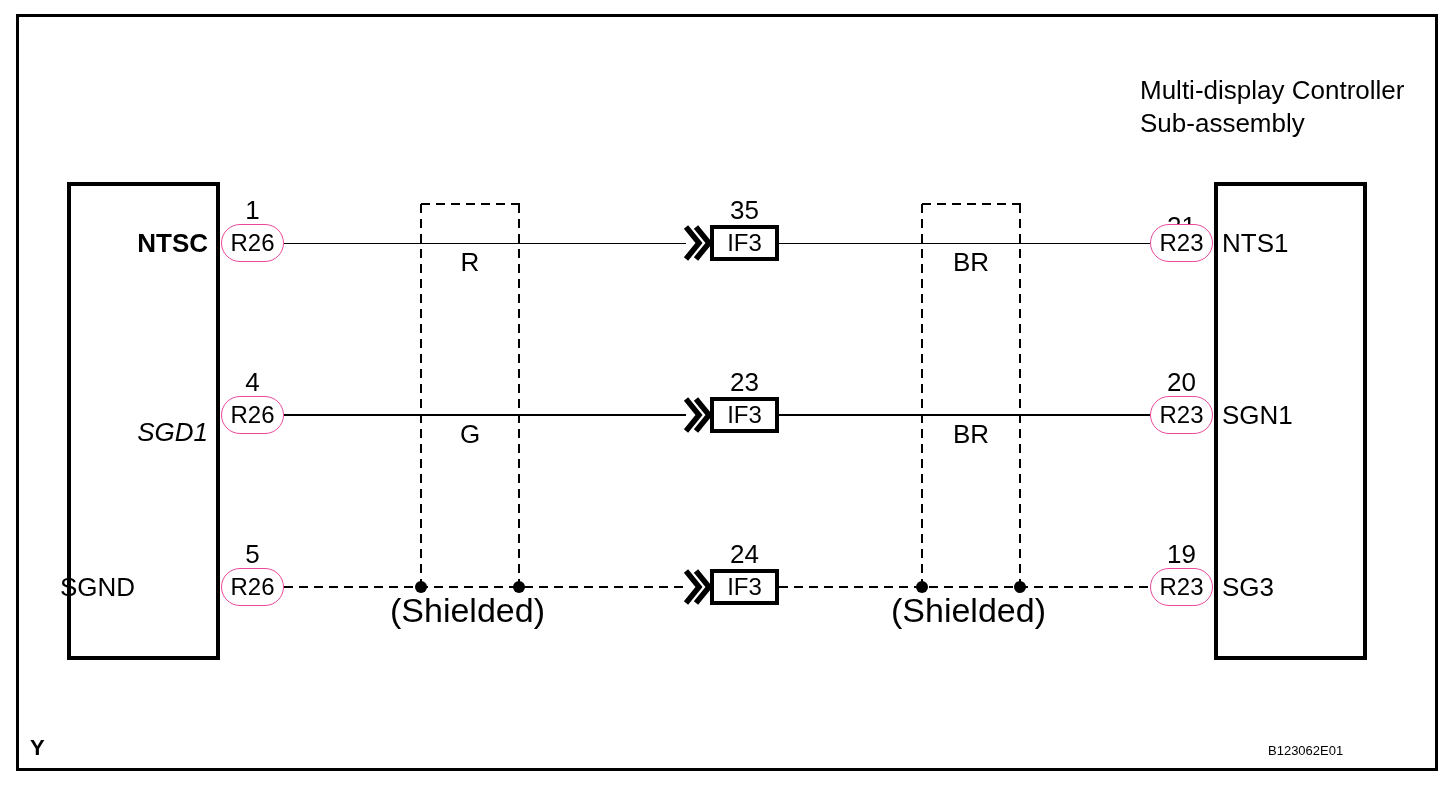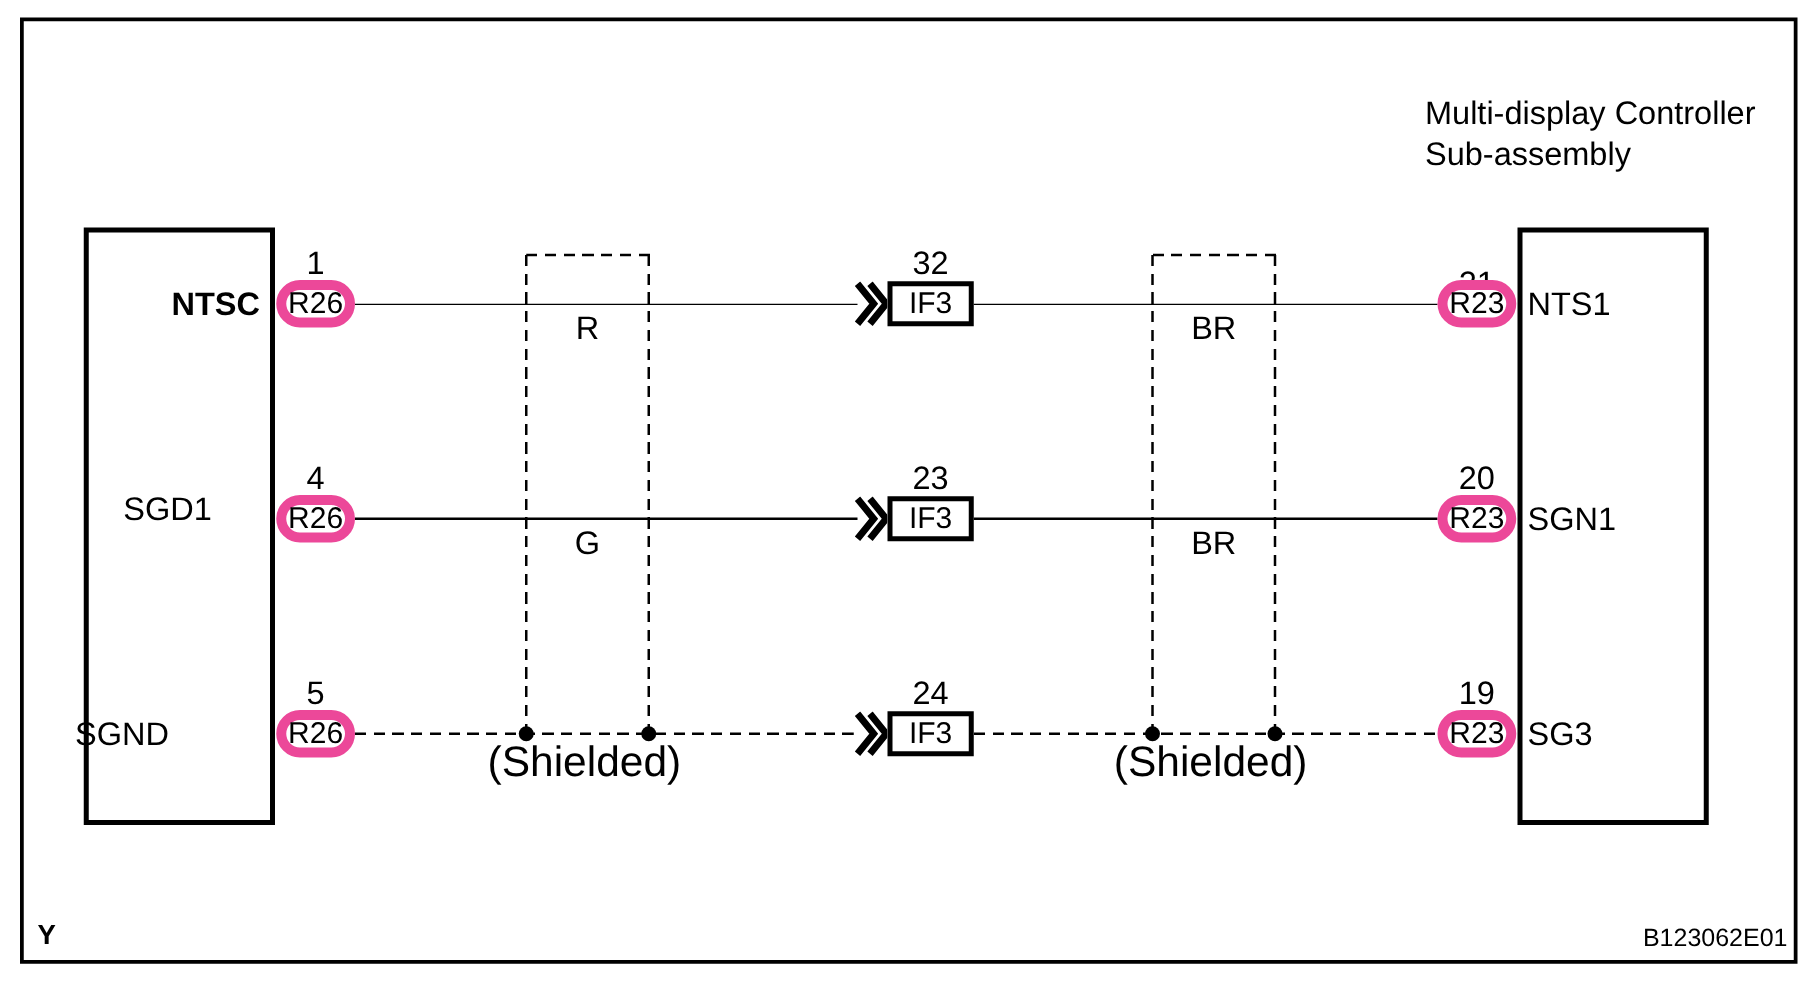--- a/index.html
+++ b/index.html
@@ -7,35 +7,35 @@
     position:relative;width:1456px;height:790px;background:#ffffff;
     font-family:"Liberation Sans",sans-serif;color:#000;overflow:hidden;
   }
   .abs{position:absolute;}
   .outer-border{box-sizing:border-box;border:3px solid #000;}
   .comp-box{box-sizing:border-box;border:4px solid #000;background:transparent;}
   .lbl{font-size:26px;line-height:30px;white-space:nowrap;}
   .title{font-size:26px;line-height:32px;white-space:nowrap;margin-top:25px;}
   .pin{font-size:26px;line-height:28px;text-align:center;}
   .pill{
-    box-sizing:border-box;border:8px solid #ec4899;border-radius:19px;background:#fff;
+    box-sizing:border-box;border:1px solid #ec4899;border-radius:19px;background:#fff;
     display:flex;align-items:center;justify-content:center;font-size:24px;
   }
   .ifbox{
     box-sizing:border-box;border:4px solid #000;background:#fff;
     display:flex;align-items:center;justify-content:center;font-size:24px;
   }
   .wire{background:#000;}
   .wire-dash{background:repeating-linear-gradient(90deg,#000 0 9px,transparent 9px 15px);}
   .vdash{background:repeating-linear-gradient(180deg,#000 0 9px,transparent 9px 15px);}
   .hdash{background:repeating-linear-gradient(90deg,#000 0 9px,transparent 9px 15px);}
   .dot{width:12px;height:12px;border-radius:50%;background:#000;}
   .shield-lbl{font-size:34px;line-height:28px;white-space:nowrap;}
   .corner-mark{font-size:22px;font-weight:bold;line-height:22px;}
-  .fig-id{font-size:20px;line-height:16px;text-align:right;white-space:nowrap;}
+  .fig-id{font-size:13px;line-height:16px;text-align:left;white-space:nowrap;}
   .wcolor{font-size:26px;line-height:28px;text-align:center;}
 </style>
 </head>
 <body>
 
 <div id="canvas">
 
   <div class="abs outer-border" style="left:16px;top:14px;width:1422px;height:757px;"></div>
 
   <div class="abs title" style="left:1140px;top:49px;">Multi-display Controller</div>
@@ -45,28 +45,28 @@
   <div class="abs comp-box" style="left:1214px;top:182px;width:153px;height:478px;"></div>
 
   <div class="abs lbl" style="left:60px;top:228px;width:148px;text-align:right;font-weight:bold;">NTSC</div>
   <div class="abs pin" style="left:221px;top:196px;width:63px;">1</div>
   <div class="abs pill" style="left:221px;top:224px;width:63px;height:38px;">R26</div>
   <div class="abs wire" style="left:284px;top:243px;width:402px;height:1px;"></div>
   <svg class="abs" style="left:683px;top:225px;" width="27" height="36" viewBox="0 0 27 36">
     <path d="M3 2 L16 18 L3 34" fill="none" stroke="#000" stroke-width="5.5"></path>
     <path d="M13 2 L26 18 L13 34" fill="none" stroke="#000" stroke-width="5.5"></path>
   </svg>
-  <div class="abs pin" style="left:710px;top:196px;width:69px;">32</div>
+  <div class="abs pin" style="left:710px;top:196px;width:69px;">35</div>
   <div class="abs ifbox" style="left:710px;top:225px;width:69px;height:36px;">IF3</div>
   <div class="abs wire" style="left:779px;top:243px;width:371px;height:1px;"></div>
   <div class="abs pin" style="left:1150px;top:212px;width:63px;">21</div>
   <div class="abs pill" style="left:1150px;top:224px;width:63px;height:38px;">R23</div>
   <div class="abs lbl" style="left:1222px;top:228px;">NTS1</div>
 
-  <div class="abs lbl" style="left:60px;top:392px;width:148px;text-align:center;">SGD1</div>
+  <div class="abs lbl" style="left:60px;top:417px;width:148px;text-align:right;font-style:italic;">SGD1</div>
   <div class="abs pin" style="left:221px;top:368px;width:63px;">4</div>
   <div class="abs pill" style="left:221px;top:396px;width:63px;height:38px;">R26</div>
   <div class="abs wire" style="left:284px;top:414px;width:402px;height:2px;"></div>
   <svg class="abs" style="left:683px;top:397px;" width="27" height="36" viewBox="0 0 27 36">
     <path d="M3 2 L16 18 L3 34" fill="none" stroke="#000" stroke-width="5.5"></path>
     <path d="M13 2 L26 18 L13 34" fill="none" stroke="#000" stroke-width="5.5"></path>
   </svg>
   <div class="abs pin" style="left:710px;top:368px;width:69px;">23</div>
   <div class="abs ifbox" style="left:710px;top:397px;width:69px;height:36px;">IF3</div>
   <div class="abs wire" style="left:779px;top:414px;width:371px;height:2px;"></div>

